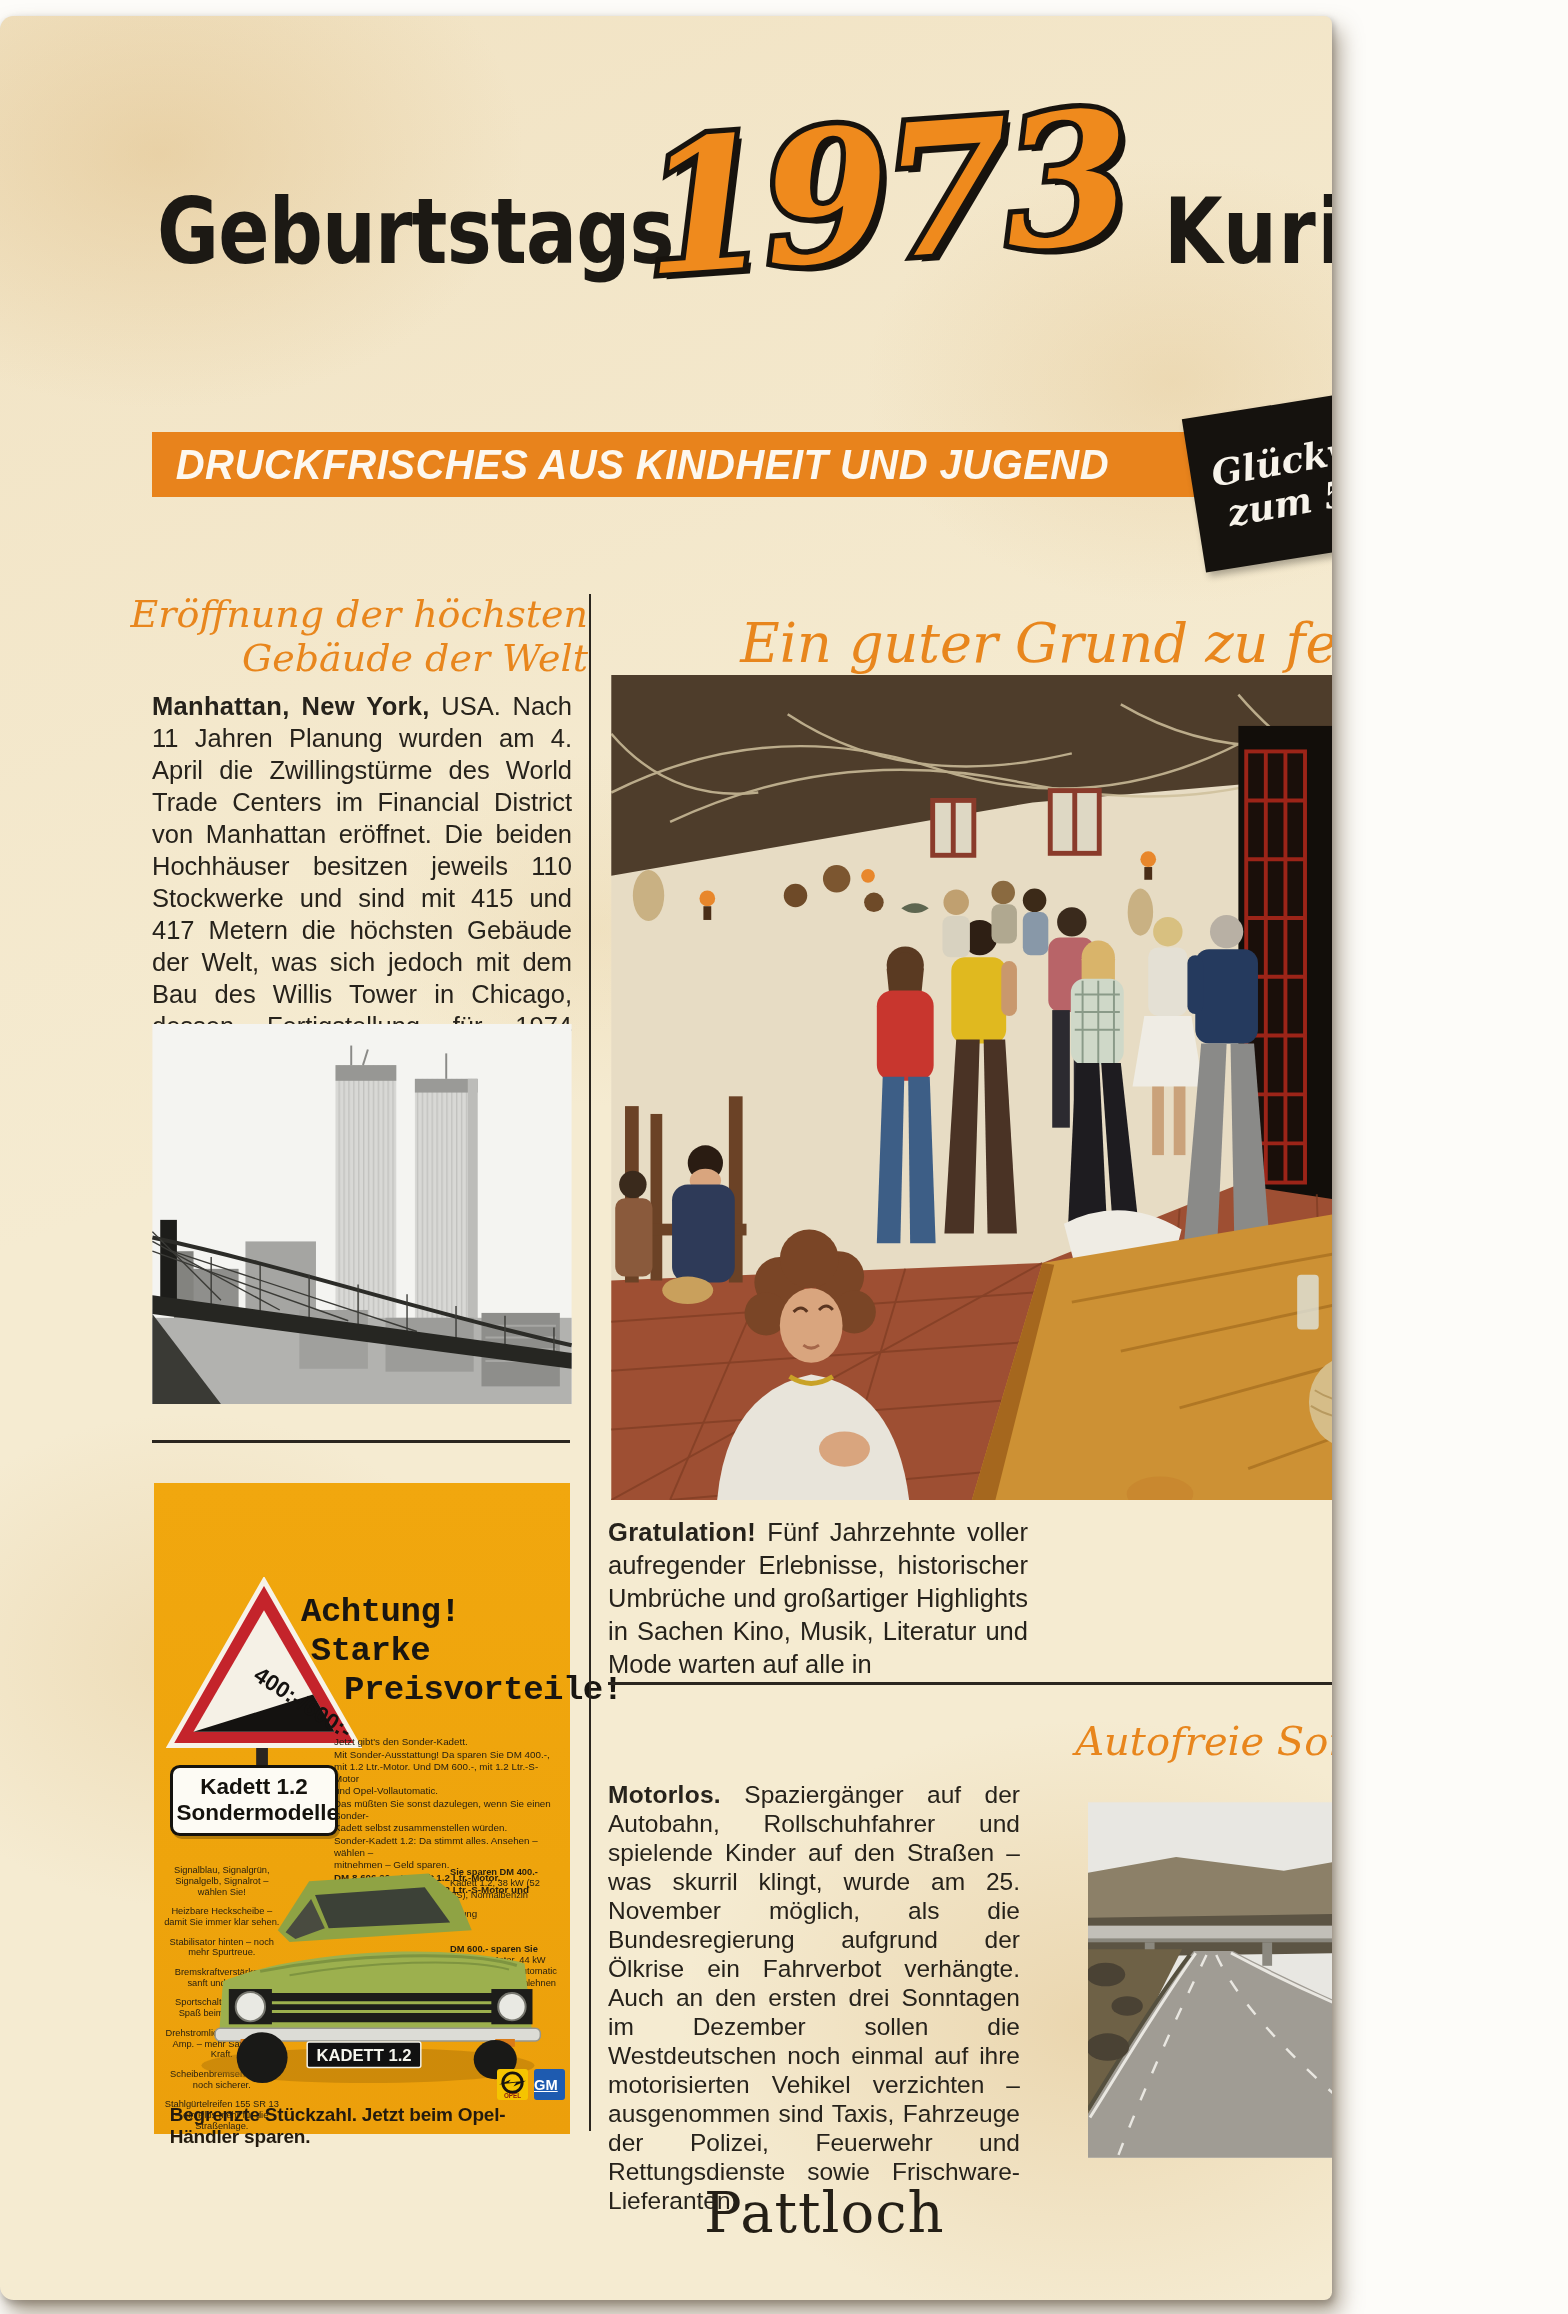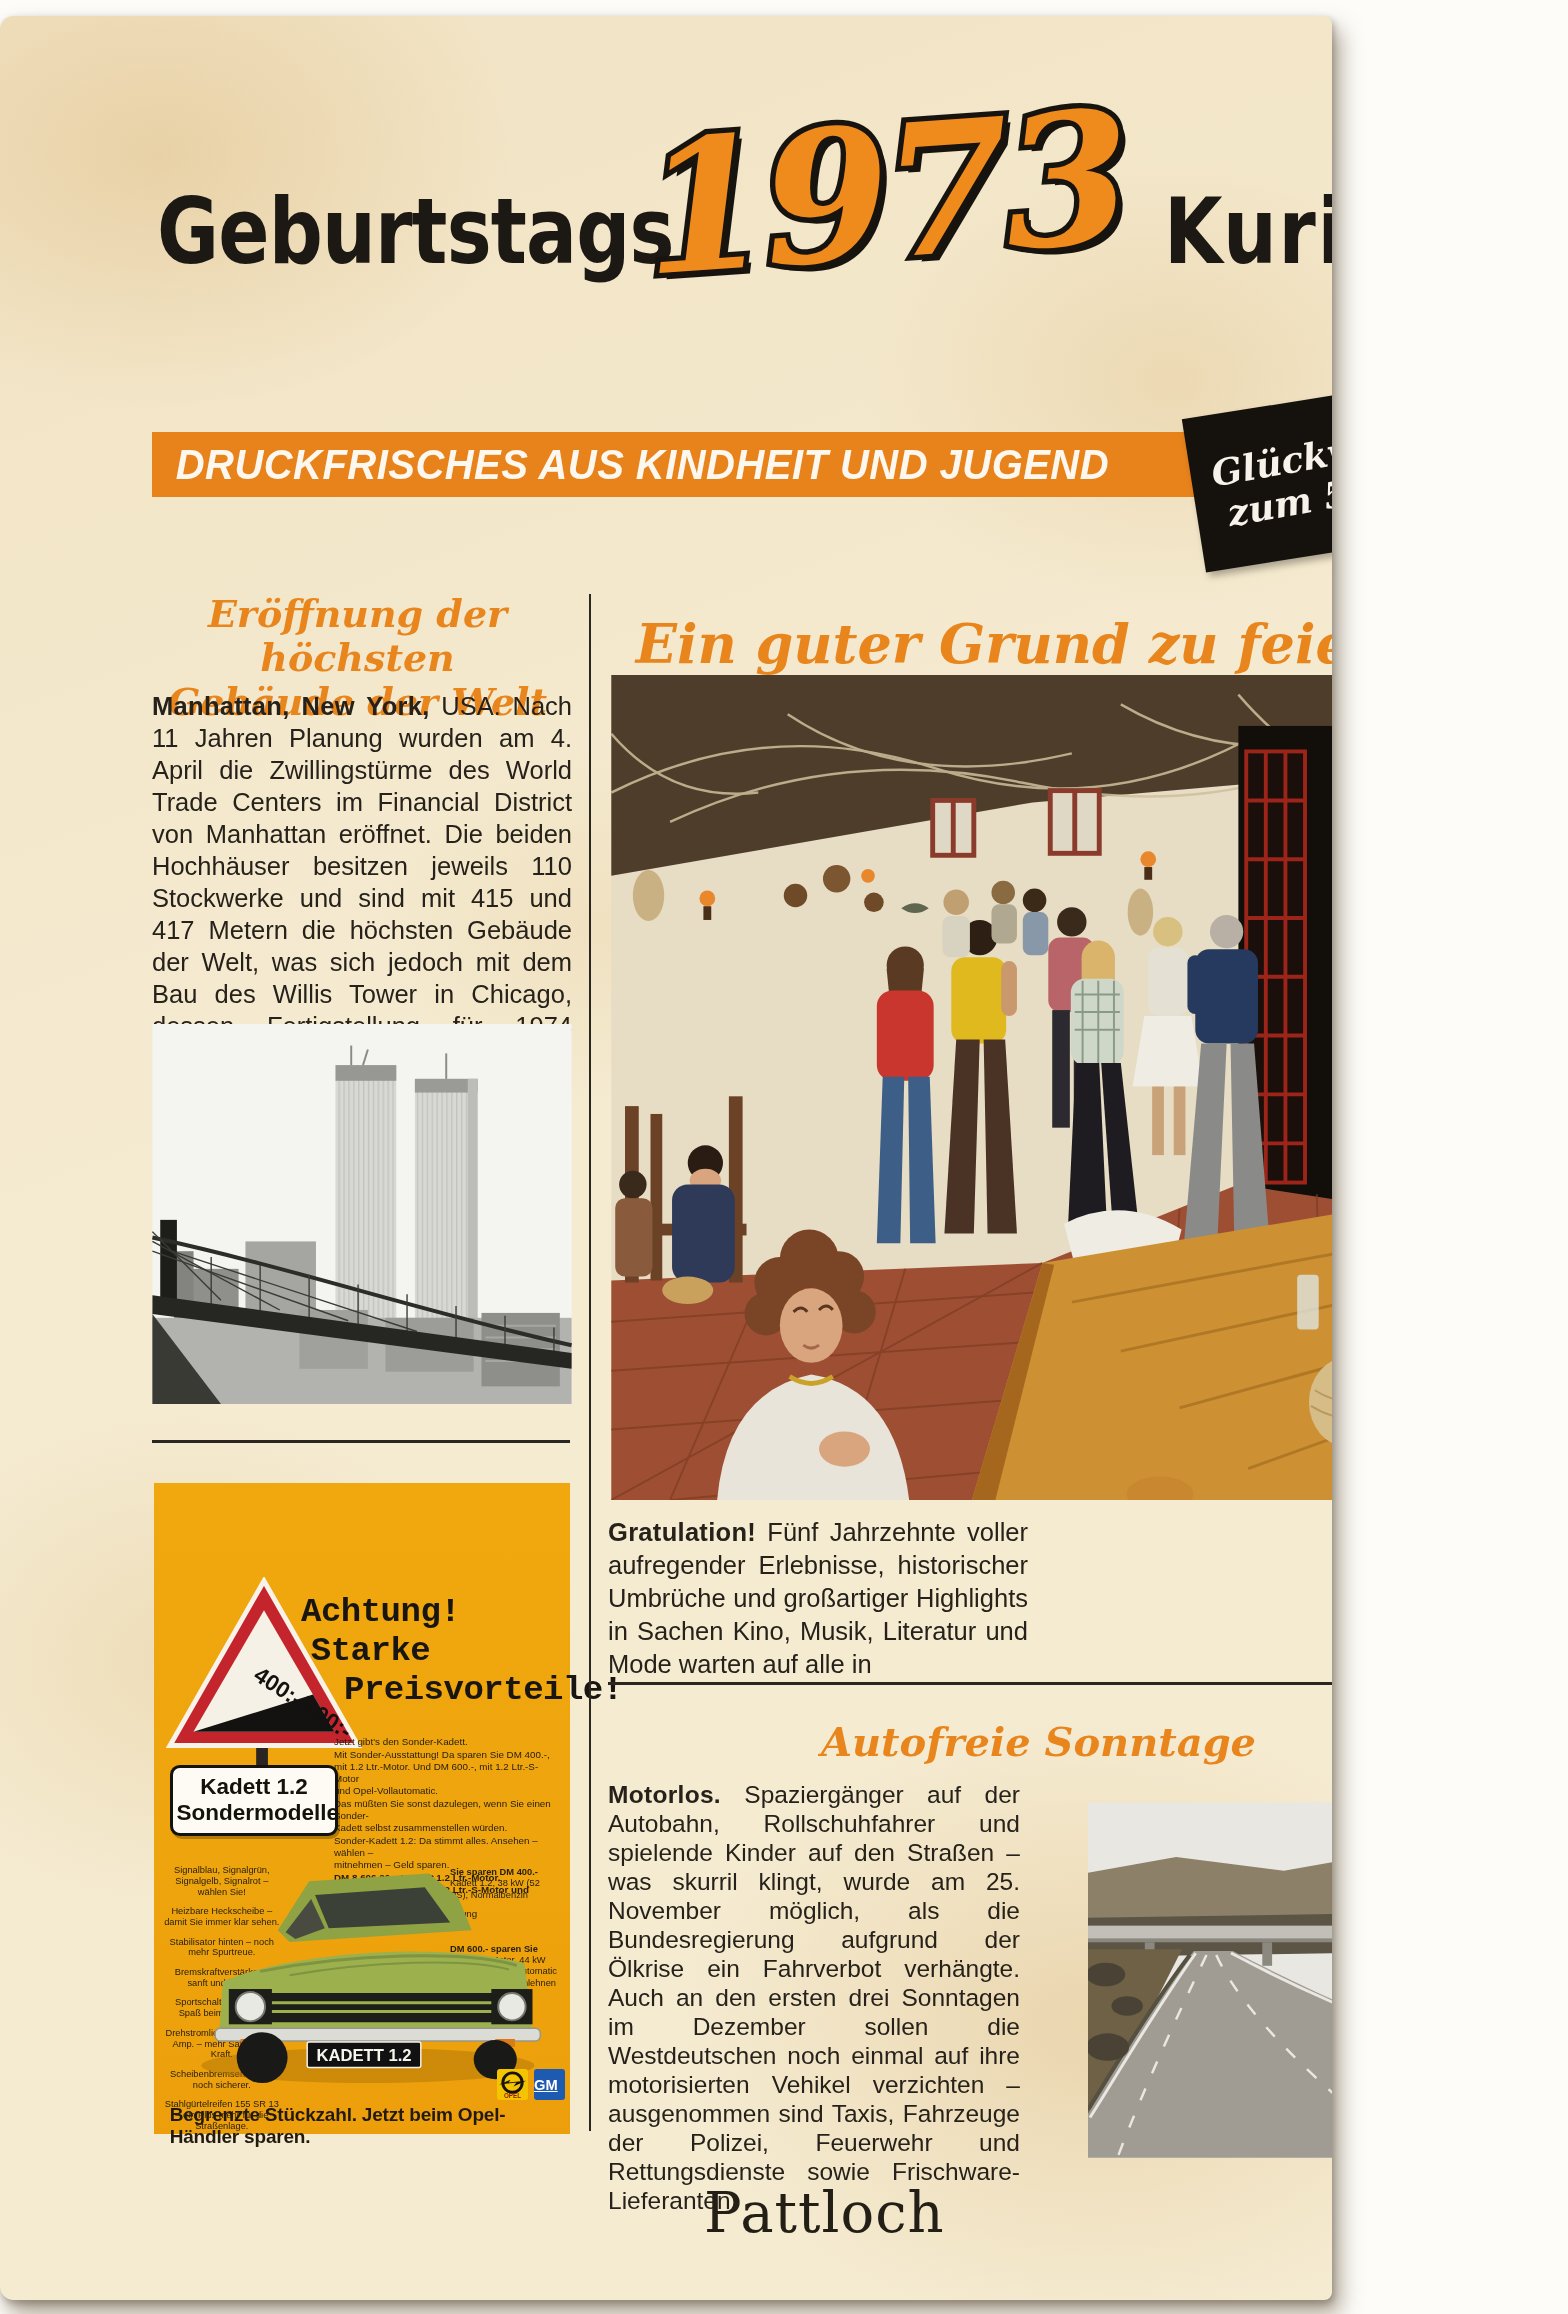--- a/index.html
+++ b/index.html
@@ -18,21 +18,21 @@
     overflow:hidden;color:#2b261f;}
   .abs{position:absolute;}
   
   .mast-word{font-weight:bold;font-size:90px;color:#1c1914;transform:scaleX(.84);transform-origin:left bottom;letter-spacing:-1px;white-space:nowrap;font-family:"DejaVu Sans",sans-serif;}
   
   #banner{left:152px;top:416px;width:1309px;height:65px;background:#e8831c;display:flex;align-items:center;font-style:italic;}
   #banner .txt{color:#fdf8ef;font-weight:bold;font-size:43px;letter-spacing:0.5px;padding-left:25.5px;transform:scaleX(.93);transform-origin:left center;white-space:nowrap;font-family:"Liberation Sans",sans-serif;}
   #sticker{left:1192px;top:378px;width:312px;height:155px;background:#15120e;transform:rotate(-9deg);display:flex;flex-direction:column;justify-content:center;align-items:center;box-shadow:2.9px 4.9px 7.8px rgba(0,0,0,.3);}
   #sticker div{color:#f7f3ea;font-family:"DejaVu Serif",serif;font-style:italic;font-weight:bold;font-size:36px;line-height:1.14;transform:rotate(-1deg);}
   
-  .script{font-family:"DejaVu Serif",serif;font-style:italic;font-weight:bold;color:#e8861d;text-align:center;}
+  .script{font-family:"DejaVu Serif",serif;font-style:italic;font-weight:normal;color:#e8861d;text-align:right;}
   
   .copy{font-size:25.5px;line-height:32px;text-align:justify;color:#26221b;}
   .copy b{letter-spacing:0.3px;}
   .rule{background:#2b261f;height:2.9px;}
   .vrule{background:#2b261f;width:2px;}
   
   .photo{overflow:hidden;}
   .photo svg{display:block;}
   
   #ad{left:154px;top:1467px;width:416px;height:651px;background:linear-gradient(180deg,#f1a70e,#eea40c 60%,#ec9f0b);}

